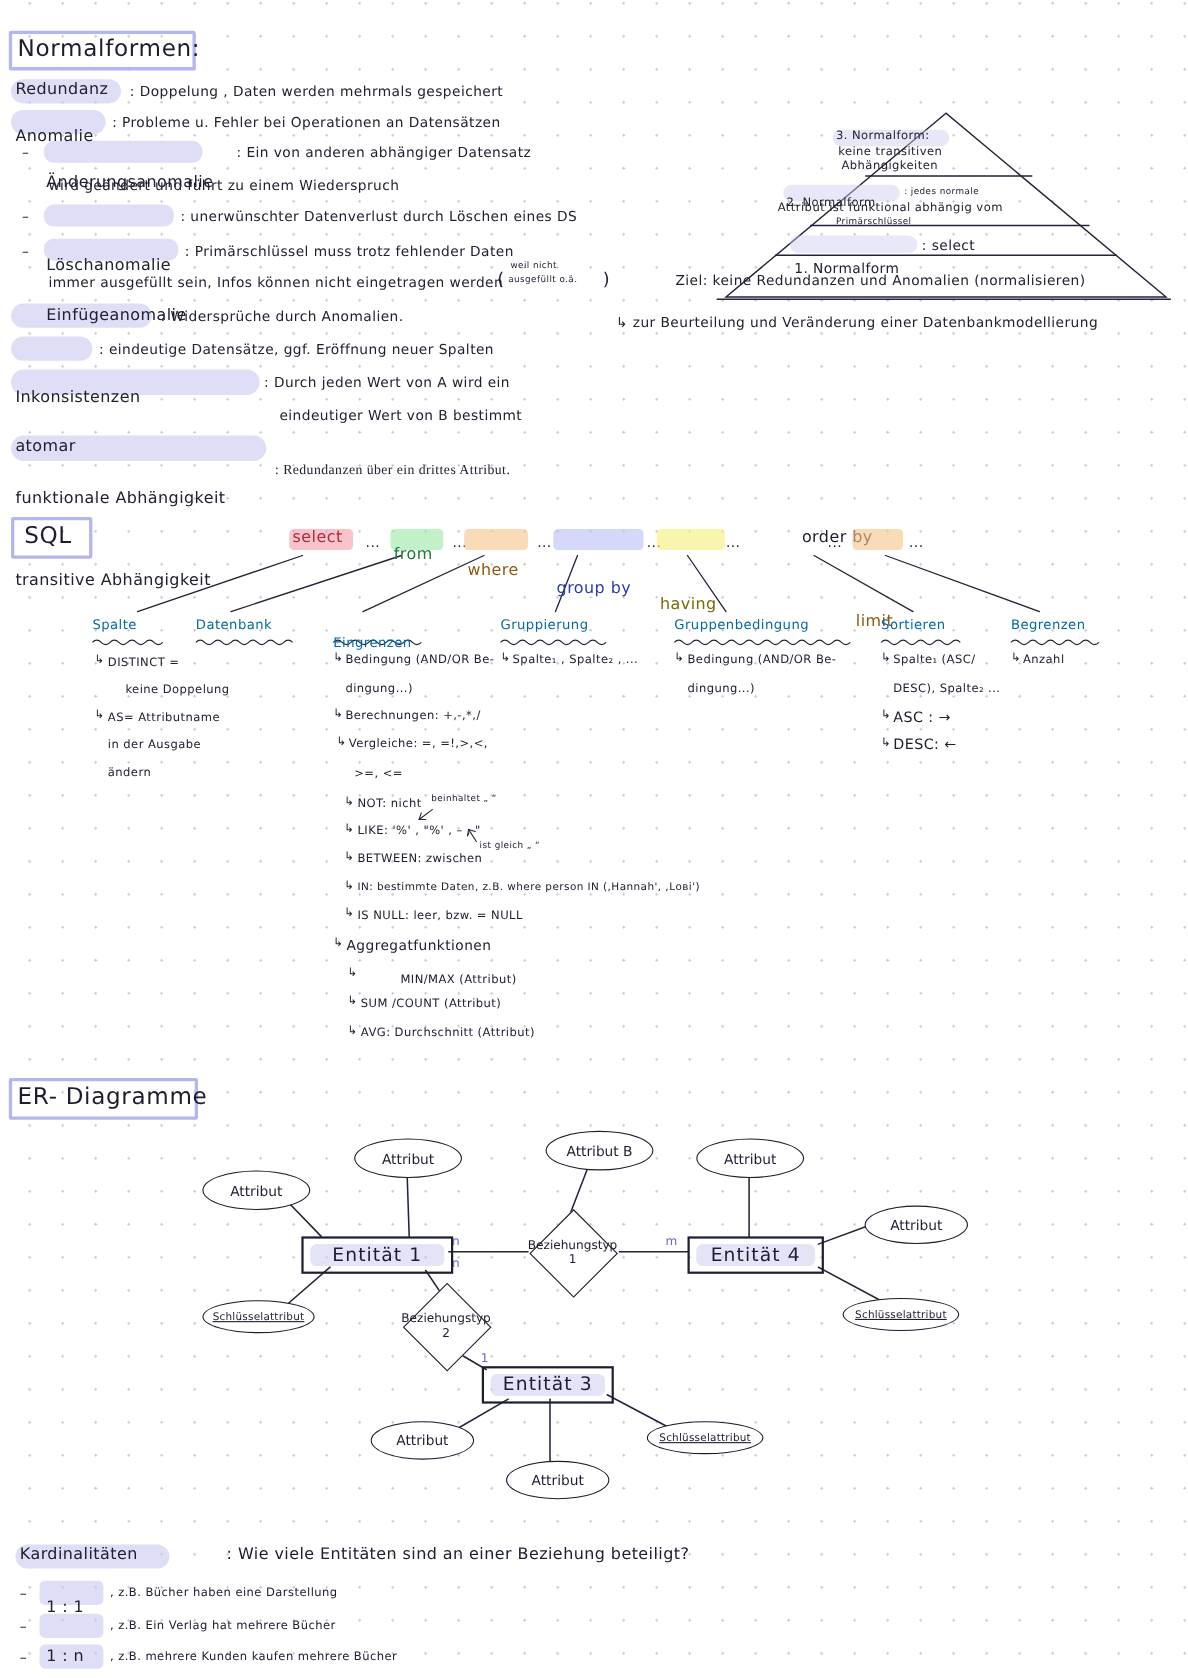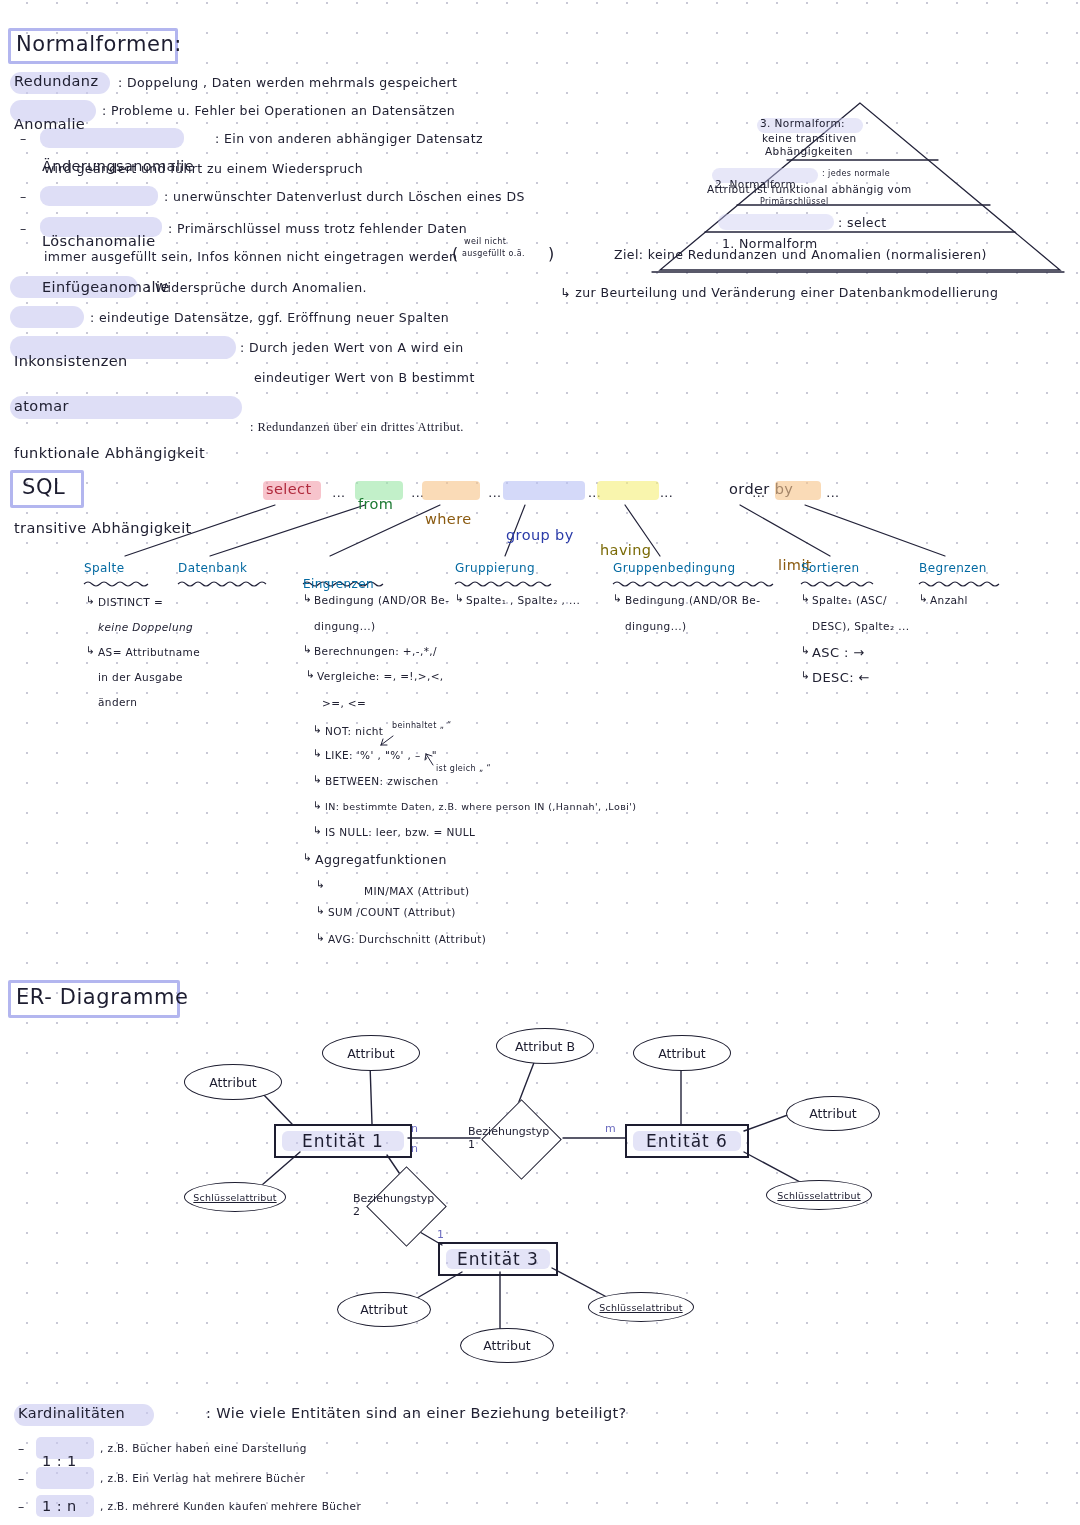--- a/index.html
+++ b/index.html
@@ -95,21 +95,21 @@
   }
   .ellipse.key span { text-decoration:underline; font-size:9.5px; letter-spacing:.2px; }
   .diamond {
     position:absolute; z-index:3;
     border:1.8px solid #1d1d30;
     transform:rotate(45deg);
     background:#fff;
   }
   .diamond-label {
     position:absolute; z-index:4;
-    text-align:left; font-size:11px; color:#1d1d30; line-height:1.15;
+    text-align:center; font-size:11px; color:#1d1d30; line-height:1.15;
   }
   .card-label { position:absolute; z-index:4; font-size:11px; color:#6b6bbf; }
 
   .arrowchar { font-size:13px; }
 </style>
 </head>
 <body>
 
 <div id="paper"></div>
 
@@ -278,21 +278,21 @@
   <div class="hw md" style="left:687px; top:482px;margin-left:42px;">order by</div>
   <div class="hw sm" style="left:748px; top:486px;"> ...</div>
 
   <div class="hl orange" style="left:775px; top:481px; width:46px; height:19px; border-radius:4px;"></div>
   <div class="hw md over" style="left:778px; top:482px; color:#8a5a10;">limit</div>
   <div class="hw sm" style="left:822px; top:486px;"> ...</div>
 
   <div class="branch-head hw" style="left:84px; top:562px;">Spalte</div>
   <div class="hw xs" style="left:86px; top:595px;">↳</div>
   <div class="hw xs" style="left:98px; top:597px;">DISTINCT =</div>
-  <div class="hw xs" style="left:98px; top:622px;font-style:italic;">keine Doppelung</div>
+  <div class="hw xs" style="left:114px; top:622px;">keine Doppelung</div>
   <div class="hw xs" style="left:86px; top:645px;">↳</div>
   <div class="hw xs" style="left:98px; top:647px;">AS= Attributname</div>
   <div class="hw xs" style="left:98px; top:672px;">in der Ausgabe</div>
   <div class="hw xs" style="left:98px; top:697px;">ändern</div>
 
   <div class="branch-head hw" style="left:178px; top:562px;">Datenbank</div>
 
   <div class="branch-head hw" style="left:303px; top:562px;margin-top:16px;">Eingrenzen</div>
   <div class="hw xs" style="left:303px; top:593px;">↳</div>
   <div class="hw xs" style="left:314px; top:595px;">Bedingung (AND/OR Be-</div>
@@ -351,21 +351,21 @@
 <div class="layer">
   <div class="titlebox" style="left:8px; top:980px; width:166px; height:32px;"></div>
   <div class="titletext hw" style="left:16px; top:986px;">ER- Diagramme</div>
 
   <div class="entity" style="left:274px; top:1124px; width:134px; height:30px;">
     <div class="hlbg"></div>
     <span>Entität 1</span>
   </div>
   <div class="entity" style="left:625px; top:1124px; width:120px; height:30px;">
     <div class="hlbg"></div>
-    <span>Entität 6</span>
+    <span>Entität 4</span>
   </div>
   <div class="entity" style="left:438px; top:1242px; width:116px; height:30px;">
     <div class="hlbg"></div>
     <span>Entität 3</span>
   </div>
 
   <div class="diamond" style="left:493px; top:1111px; width:55px; height:55px;"></div>
   <div class="diamond-label" style="left:468px; top:1126px; width:105px;">
     <div>Beziehungstyp</div>
     <div>1</div>

